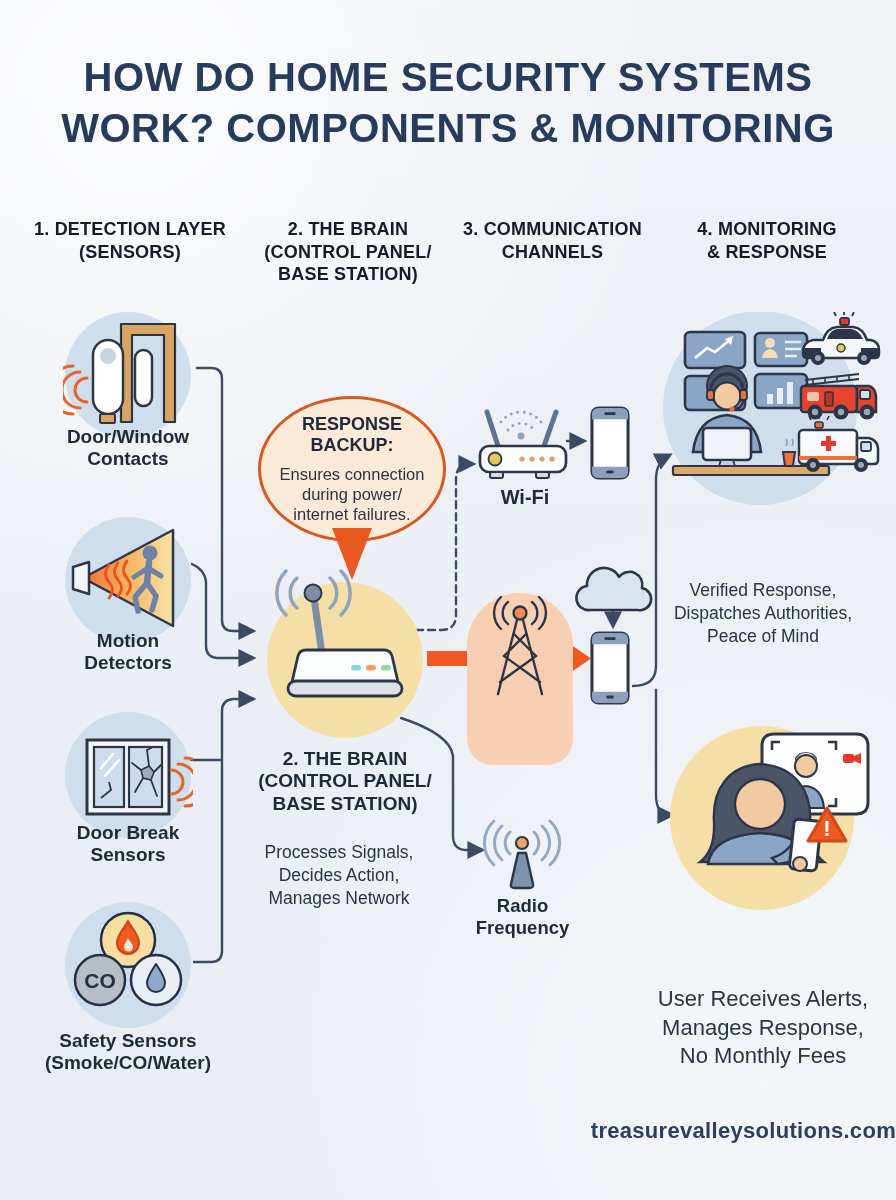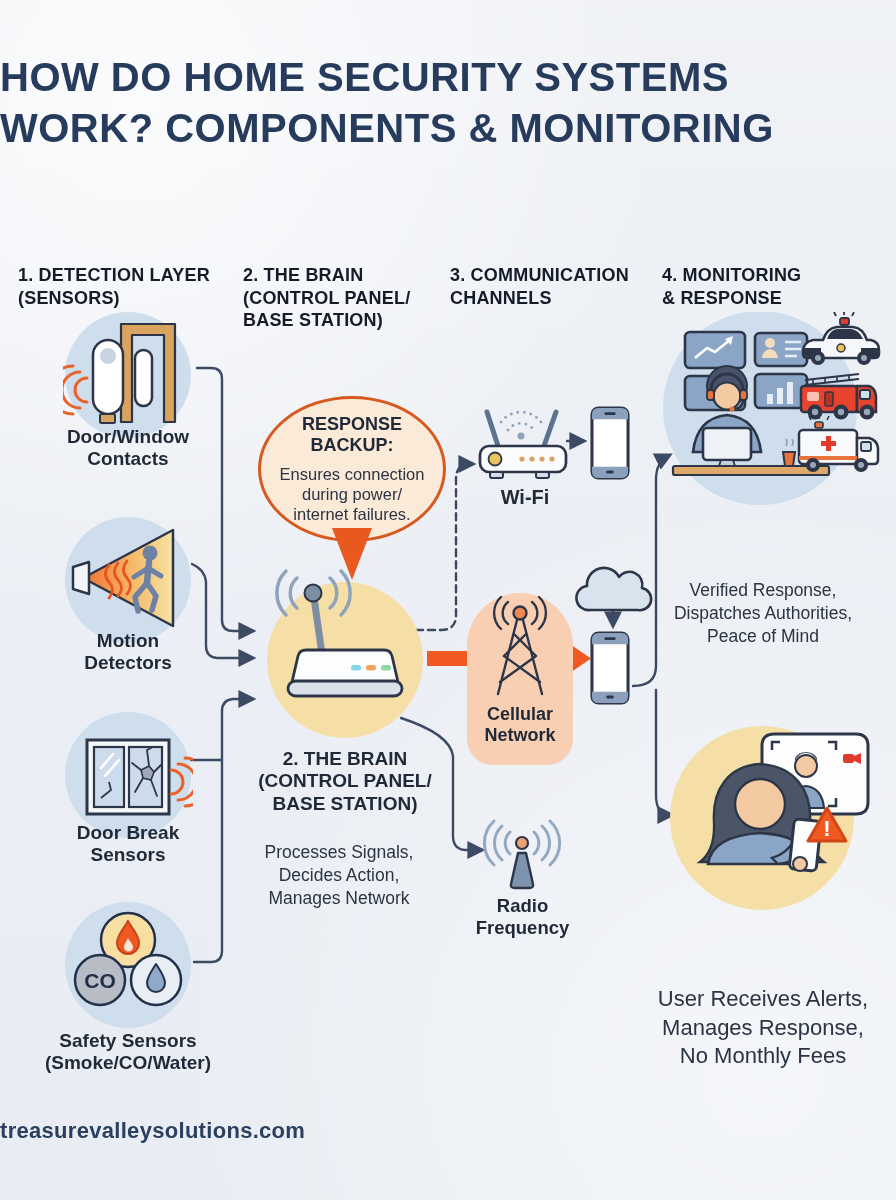--- a/index.html
+++ b/index.html
@@ -7,27 +7,27 @@
     position:relative;width:896px;height:1200px;overflow:hidden;
     background:
       radial-gradient(circle at 15% 8%, rgba(255,255,255,.75) 0%, rgba(255,255,255,0) 40%),
       radial-gradient(circle at 85% 90%, rgba(255,255,255,.5) 0%, rgba(255,255,255,0) 45%),
       linear-gradient(180deg,#f0f2f6 0%,#ebeef4 55%,#e9edf3 100%);
     font-family:"Liberation Sans","DejaVu Sans",sans-serif;
   }
   .abs{position:absolute;}
   .pre{white-space:pre-line;}
   .title{
-    left:0;top:52px;width:896px;text-align:left;
+    left:0;top:52px;width:896px;text-align:center;
     font-size:40px;font-weight:bold;line-height:1.28;color:#273c5d;letter-spacing:.5px;
     z-index:3;
   }
   .colhead{
-    top:218px;text-align:left;font-size:18px;font-weight:bold;line-height:1.25;
-    color:#151c29;z-index:3;letter-spacing:.2px;margin-top:46px;
+    top:218px;text-align:center;font-size:18px;font-weight:bold;line-height:1.25;
+    color:#151c29;z-index:3;letter-spacing:.2px;
   }
   .lbl{
     text-align:center;font-size:19px;font-weight:bold;line-height:1.18;color:#1f2937;z-index:4;
   }
   .subtext{
     text-align:center;font-size:17px;font-weight:normal;line-height:1.3;color:#2b3443;z-index:4;margin-top:22px;
   }
   .overlay{left:0;top:0;z-index:2;}
   .art{z-index:3;}
   .callout{
@@ -36,21 +36,21 @@
     display:flex;flex-direction:column;align-items:center;justify-content:center;
     z-index:4;padding:8px 14px;
   }
   .callout .c-title{font-size:18px;font-weight:bold;color:#202a38;text-align:center;}
   .callout .c-body{font-size:16.5px;color:#2b3443;text-align:center;line-height:1.22;margin-top:8px;}
   .blob{
     left:467px;top:593px;width:106px;height:172px;background:#f8cfb2;
     border-radius:53px 53px 26px 26px;z-index:3;
   }
   .footer{
-    left:0;top:1118px;width:896px;text-align:left;font-size:22px;font-weight:bold;
+    left:0;top:1118px;width:896px;text-align:right;font-size:22px;font-weight:bold;
     color:#2b4060;z-index:3;letter-spacing:.3px;
   }
 </style>
 </head>
 <body>
 
 <div class="stage">
 
   <div class="abs title pre">HOW DO HOME SECURITY SYSTEMS
 WORK? COMPONENTS &amp; MONITORING</div>
@@ -245,22 +245,20 @@
       <path d="M 30 38 L 52 60"></path>
       <path d="M 42 38 L 20 60"></path>
       <path d="M 20 60 L 56 86"></path>
       <path d="M 52 60 L 16 86"></path>
       <path d="M 24 28 A 14 14 0 0 1 24 6"></path>
       <path d="M 17 33 A 22 22 0 0 1 17 1"></path>
       <path d="M 48 28 A 14 14 0 0 0 48 6"></path>
       <path d="M 55 33 A 22 22 0 0 0 55 1"></path>
     </g>
   </svg>
-  <div class="abs lbl pre" style="left:467px;top:704px;width:106px;font-size:18px;">Cellular
-Network</div>
 
   <svg class="abs art" style="left:572px;top:562px;" width="84" height="56" viewBox="0 0 84 56">
     <path d="M 18 48 A 12 12 0 0 1 15 24 A 17 17 0 0 1 47 15 A 13 13 0 0 1 70 26 A 11 11 0 0 1 66 48 Z" fill="#d9e3ee" stroke="#2c3648" stroke-width="2.6" stroke-linejoin="round"></path>
   </svg>
   <svg class="abs art" style="left:589px;top:631px;" width="42" height="74" viewBox="0 0 42 78">
     <rect x="2" y="2" width="38" height="74" rx="7" fill="#ffffff" stroke="#2c3648" stroke-width="3.2"></rect>
     <path d="M 2 9 Q 2 2 9 2 L 33 2 Q 40 2 40 9 L 40 14 L 2 14 Z" fill="#8ba0bc"></path>
     <rect x="15" y="6.5" width="12" height="3" rx="1.5" fill="#2c3648"></rect>
     <path d="M 2 64 L 40 64 L 40 69 Q 40 76 33 76 L 9 76 Q 2 76 2 69 Z" fill="#8ba0bc"></path>
     <rect x="17" y="68" width="8" height="3.2" rx="1.6" fill="#2c3648"></rect>

